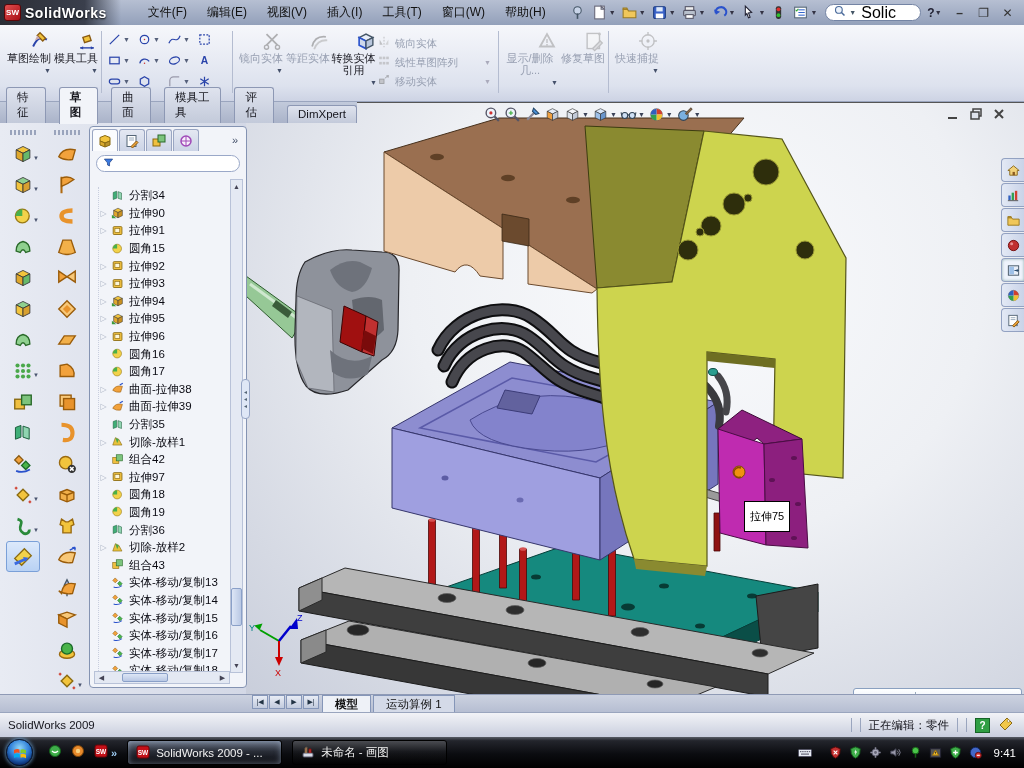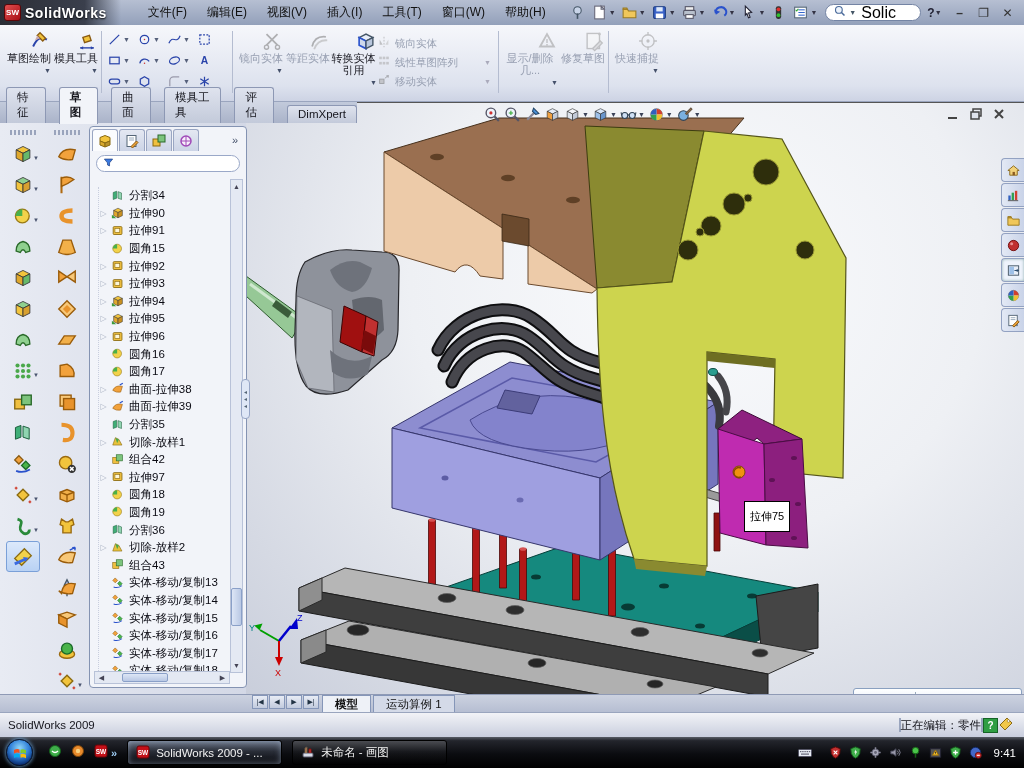--- a/index.html
+++ b/index.html
@@ -83,21 +83,21 @@
   #netoverlay .arrow-up{color:#2aa02a;font-weight:bold;margin:0 4px 0 10px;}
   #netoverlay .ndiv{width:1px;height:13px;background:#9ab;margin-left:10px;}
   
   #doctabs{position:absolute;left:0;top:694px;width:1024px;height:18px;background:linear-gradient(#ccd2e0,#b6bed2);border-top:1px solid #8f9ab5;display:flex;align-items:flex-start;padding-left:252px;z-index:50;}
   .navbtn{width:16px;height:14px;margin-right:1px;background:linear-gradient(#e8ecf5,#c2cbde);border:1px solid #8596b8;font-size:7px;color:#234;display:flex;align-items:center;justify-content:center;}
   .dtab{padding:1px 12px 2px;font-size:11.5px;border:1px solid #8596b8;border-bottom:none;background:#d4dae8;margin-left:2px;color:#111;}
   .dtab.active{background:#eef1f7;font-weight:bold;}
   
   #statusbar{position:absolute;left:0;top:712px;width:1024px;height:25px;background:linear-gradient(#f2f3f7,#c9cede);border-top:1px solid #9aa5be;display:flex;align-items:center;font-size:11.5px;color:#15151c;z-index:50;}
   #statusbar .sleft{margin-left:8px;}
-  #statusbar .sright{margin-left:auto;display:flex;align-items:center;margin-right:10px;}
+  #statusbar .sright{margin-left:auto;display:flex;align-items:center;gap:8px;margin-right:10px;}
   .ssep{width:1px;height:14px;background:#9aa5be;}
   #helpq{width:15px;height:15px;background:#2f9e43;color:#fff;font-weight:bold;font-size:10px;display:flex;align-items:center;justify-content:center;border:1px solid #166326;}
   
   #taskbar{position:absolute;left:0;top:737px;width:1024px;height:31px;background:linear-gradient(#585c66 0%,#23252c 12%,#0b0c10 55%,#000 100%);display:flex;align-items:center;z-index:60;}
   #startorb{width:27px;height:27px;border-radius:50%;margin-left:6px;background:radial-gradient(circle at 50% 32%,#8fd6f8,#2f7fd8 45%,#0a2f73 78%,#04122e);border:1px solid #0a1c3a;display:flex;align-items:center;justify-content:center;box-shadow:0 0 4px #7ab8f0;}
   #quicklaunch{display:flex;align-items:center;gap:7px;margin-left:14px;}
   #qlchevron{color:#9ecbf2;font-weight:bold;font-size:11px;margin-left:2px;}
   .taskbtn{display:flex;align-items:center;gap:5px;height:25px;width:155px;margin-left:10px;padding:0 7px;border-radius:3px;border:1px solid #000;background:linear-gradient(rgba(255,255,255,.18),rgba(255,255,255,.04) 45%,rgba(0,0,0,.25));color:#f2f2f2;font-size:11.5px;white-space:nowrap;overflow:hidden;}
   .taskbtn.active{background:linear-gradient(rgba(160,175,200,.55),rgba(90,100,120,.35) 45%,rgba(20,22,30,.4));box-shadow:inset 0 0 6px rgba(190,210,240,.5);}
   .taskbtn .tlabel{overflow:hidden;text-overflow:ellipsis;}

